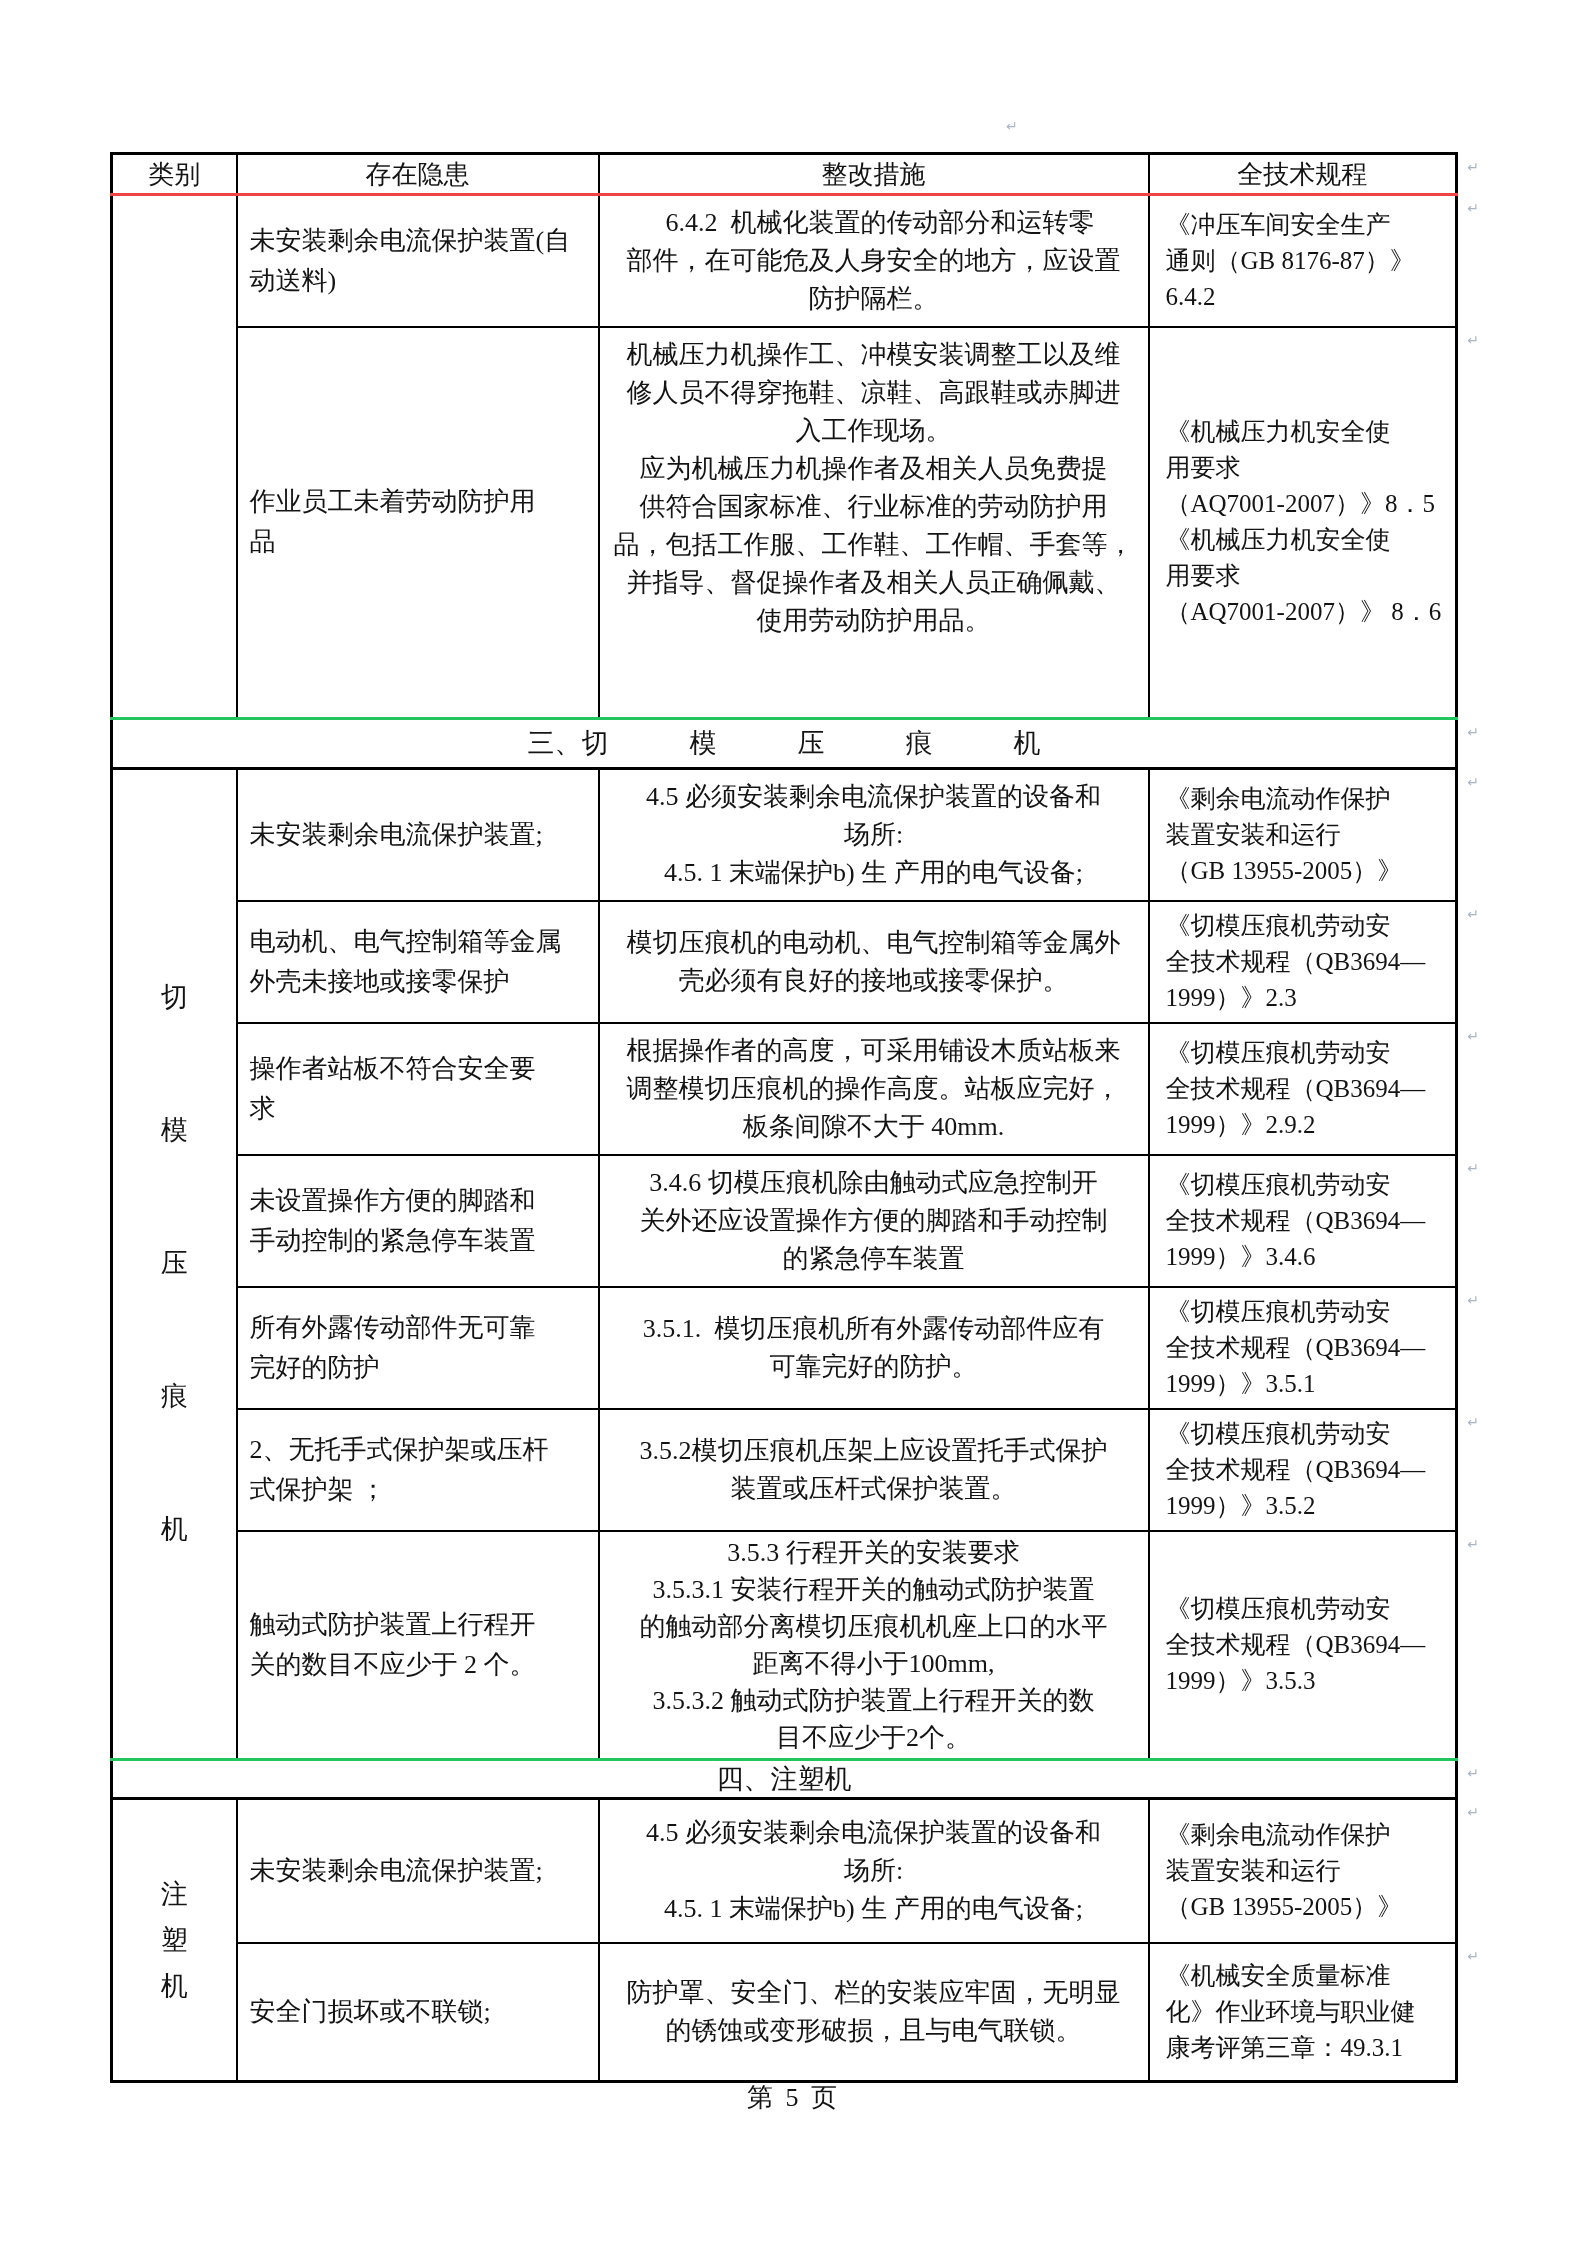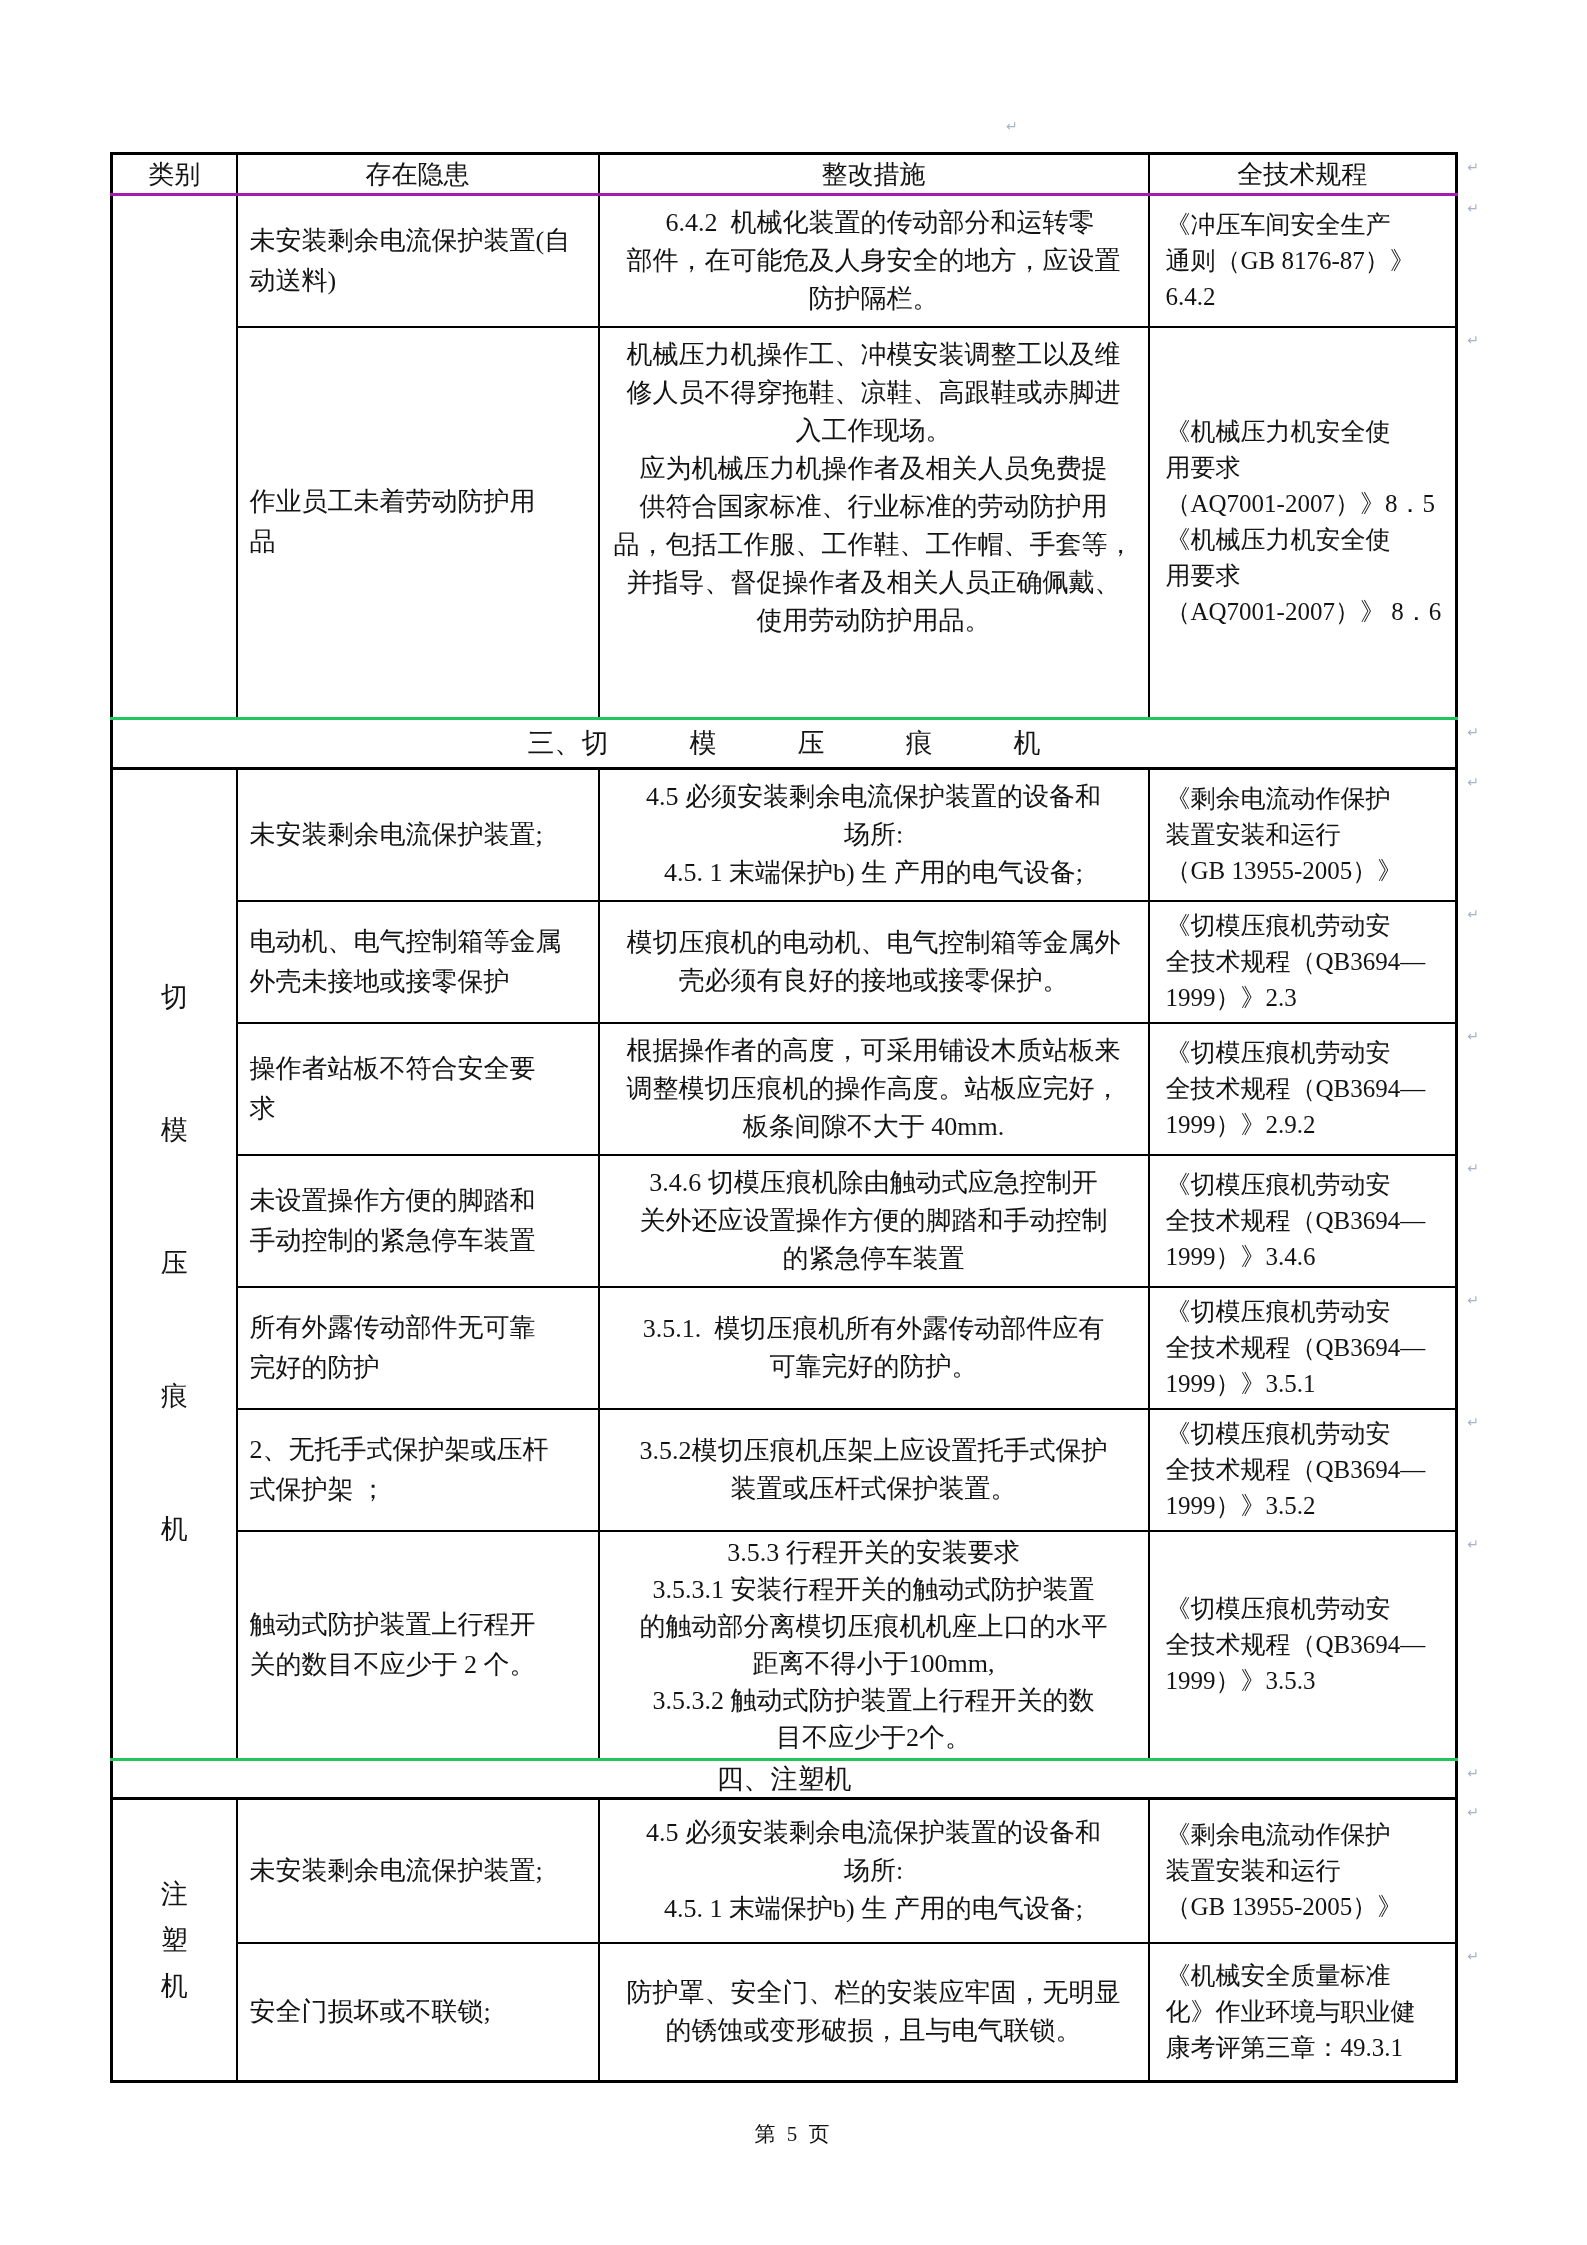--- a/index.html
+++ b/index.html
@@ -25,21 +25,21 @@
   }
   td {
     border:2px solid #000;
     padding:0;
     position:relative;
     vertical-align:middle;
     font-size:26px;
     color:#141414;
   }
   tr.header-row td {
-    border-bottom:3px solid #a21caf;
+    border-bottom:3px solid #ef4444;
     text-align:center;
     font-size:26px;
     height:38px;
   }
   tr.section-row td {
     border-top:3px solid #22c55e;
     border-bottom:3px solid #000;
     text-align:center;
     font-size:27px;
     white-space:pre;
@@ -90,24 +90,23 @@
     left:1006px; top:118px;
     font-size:14px;
     color:#a9b5c6;
     font-family:"DejaVu Sans",sans-serif;
   }
   .footer {
     position:absolute;
     left:0; top:2080px;
     width:100%;
     text-align:center;
-    font-size:21px;
+    font-size:26px;
     letter-spacing:3px;
     color:#141414;
-    margin-top:40px;
   }
 </style>
 </head>
 <body>
 
 <div class="page">
 
   <span class="stray-mark">↵</span>
 
   <table class="safety">

